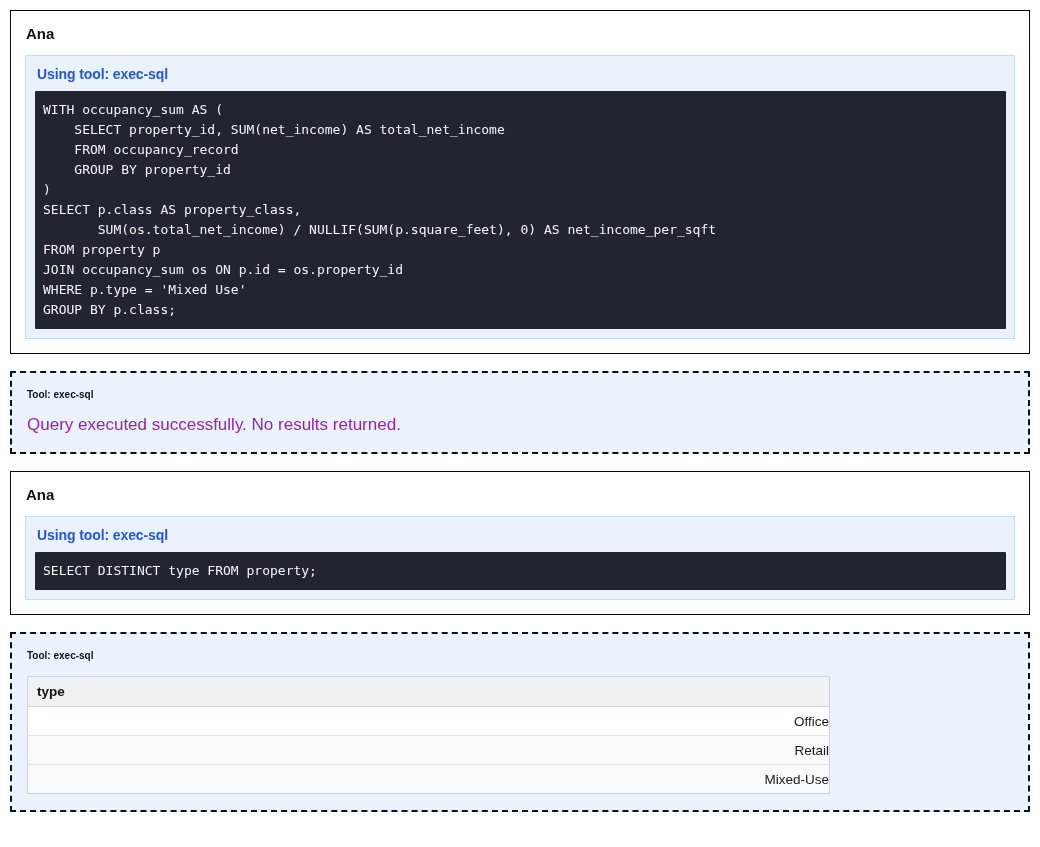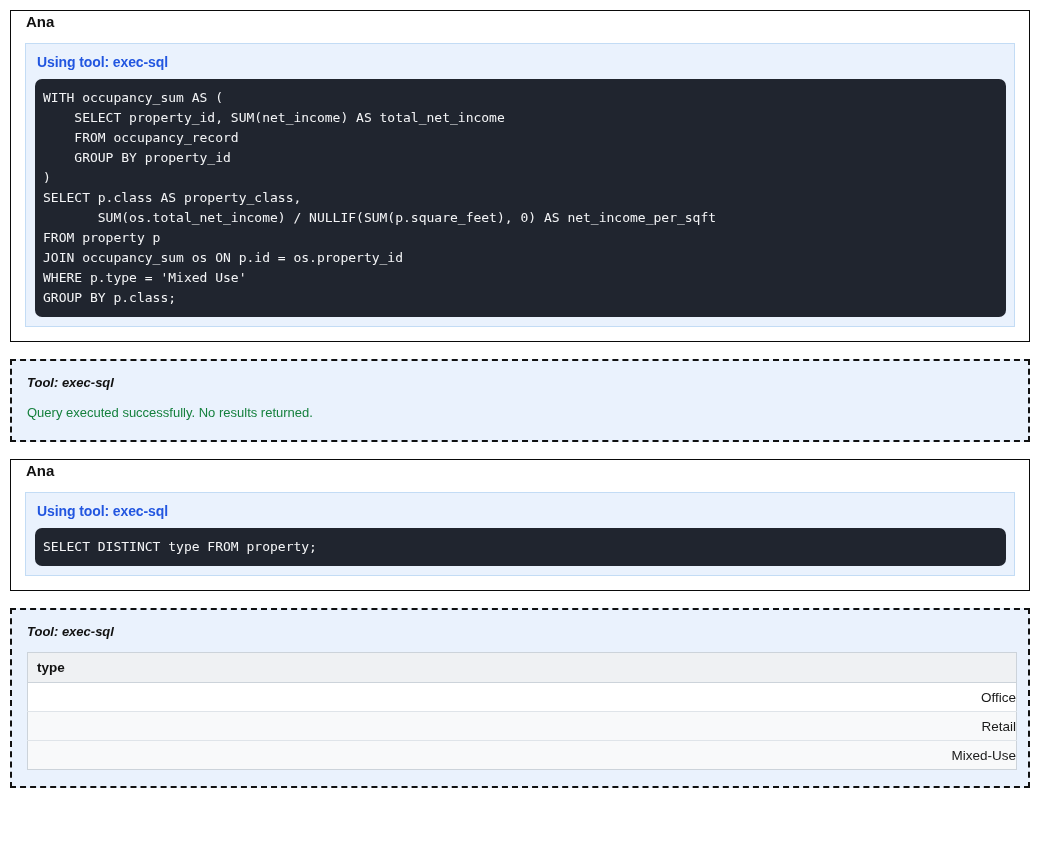--- a/index.html
+++ b/index.html
@@ -18,47 +18,46 @@
     padding: 10px 10px 0 10px;
     box-sizing: border-box;
   }
 
   
   .card {
     box-sizing: border-box;
     width: 1020px;
     background: #ffffff;
     border: 1px solid #0a0a0a;
-    padding: 0 14px 14px 14px;
+    padding: 12px 14px 14px 14px;
     margin-bottom: 17px;
   }
   .card.tool-card {
     background: #eaf2fd;
     border: 2px dashed #111111;
     padding: 12px 14px 16px 14px;
   }
 
   .speaker {
     font-size: 15px;
     font-weight: bold;
     color: #111111;
     line-height: 18px;
     margin: 2px 0 12px 1px;
   }
   .tool-title {
-    font-size: 13px;
+    font-size: 10px;
     font-weight: bold;
     color: #111111;
     line-height: 18px;
     margin: 1px 0 11px 1px;
-    font-style: italic;
   }
   .tool-text {
-    font-size: 13px;
-    color: #15803d;
+    font-size: 17px;
+    color: #a21caf;
     line-height: 19px;
     margin: 0 0 2px 1px;
   }
 
   
   .tooluse {
     box-sizing: border-box;
     background: #eaf2fd;
     border: 1px solid #c3dcf5;
     padding: 9px 8px 9px 9px;
@@ -75,27 +74,27 @@
     box-sizing: border-box;
     margin: 0;
     background: #20252f;
     color: #f3f4f6;
     font-family: "DejaVu Sans Mono", "Liberation Mono", monospace;
     font-size: 13px;
     line-height: 20px;
     padding: 9px 0 9px 8px;
     white-space: pre;
     overflow: hidden;
-    border-radius: 7px;
+    border-radius: 1px;
   }
 
   
   .result-table {
     border-collapse: collapse;
-    width: 990px;
+    width: 803px;
     background: #f97316;
     border: 1px solid #ccd3da;
     margin: 0 0 0 1px;
     font-size: 13.5px;
   }
   .result-table th {
     text-align: left;
     background: #eff1f3;
     font-weight: bold;
     color: #111111;

